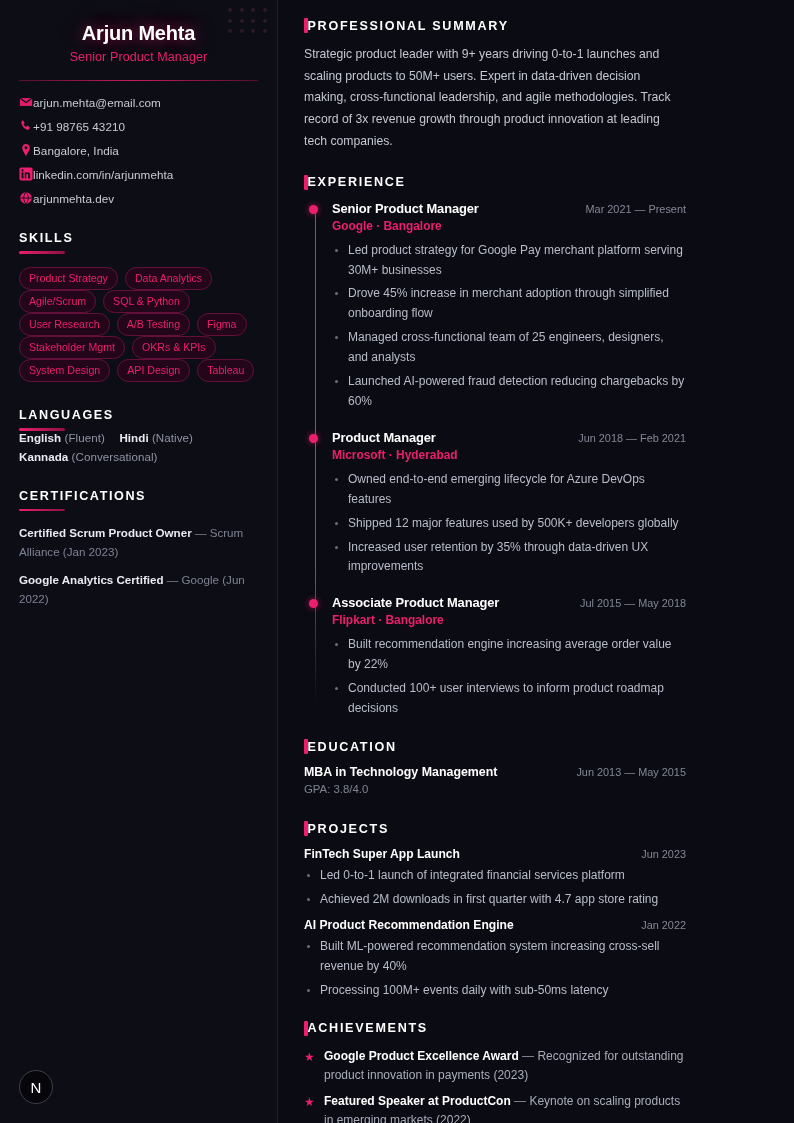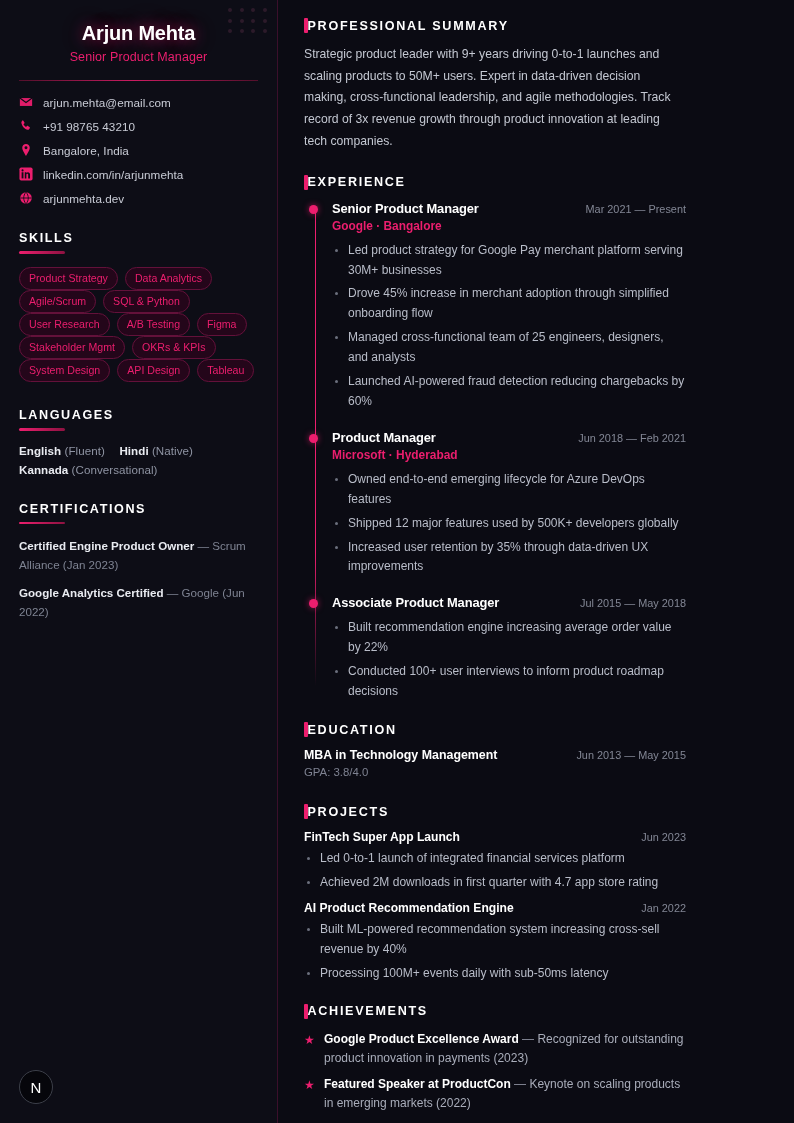--- a/index.html
+++ b/index.html
@@ -71,21 +71,21 @@
 
   .hr-grad {
     margin: 16px 0 14px 0;
     height: 1px;
     background: linear-gradient(90deg, #60102f 0%, #ec1e6e 48%, #60102f 100%);
     opacity: .85;
   }
 
   
   .contact { display: flex; flex-direction: column; gap: 10px; margin-top: 4px; }
-  .contact-row { display: flex; align-items: center; gap: 10px; }
+  .contact-row { display: flex; align-items: center; }
   .contact-ico {
     width: 14px; height: 14px;
     flex: 0 0 14px;
     display: flex; align-items: center; justify-content: center;
     color: #ec1e6e;
   }
   .contact-ico svg { display: block; }
   .contact-text {
     font-size: 11.7px;
     color: #c9ccd6;
@@ -119,21 +119,21 @@
     color: #ec1e6e;
     background: #24061a;
     border: 1px solid #63113a;
     border-radius: 20px;
     padding: 4px 9px 5px 9px;
     line-height: 1.15;
     white-space: nowrap;
   }
 
   
-  .lang-block { margin-top: 13px; display: flex; flex-direction: column; gap: 6px; }
+  .lang-block { display: flex; flex-direction: column; gap: 6px; }
   .lang-line { font-size: 11.6px; color: #8f94a3; letter-spacing: .05px; }
   .lang-line b { color: #e9ebf1; font-weight: bold; }
   .lang-sep { display: inline-block; width: 8px; }
 
   
   .cert-block { margin-top: 13px; display: flex; flex-direction: column; gap: 9px; }
   .cert-line { font-size: 11.6px; color: #7e8392; line-height: 1.62; }
   .cert-line b { color: #e9ebf1; font-weight: bold; }
 
   
@@ -347,21 +347,21 @@
       <div class="lang-line">
         <b>Kannada</b>
         <span>(Conversational)</span>
       </div>
     </div>
 
     <div class="side-h">CERTIFICATIONS</div>
     <div class="side-h-underline"></div>
     <div class="cert-block">
       <div class="cert-line">
-        <b>Certified Engine Product Owner</b>
+        <b>Certified Scrum Product Owner</b>
         <span> — </span>
         <span>Scrum Alliance</span>
         <span>(Jan 2023)</span>
       </div>
       <div class="cert-line">
         <b>Google Analytics Certified</b>
         <span> — </span>
         <span>Google</span>
         <span>(Jun 2022)</span>
       </div>
@@ -417,20 +417,21 @@
           <li>Increased user retention by 35% through data-driven UX improvements</li>
         </ul>
       </div>
 
       <div class="exp-item">
         <span class="exp-dot"></span>
         <div class="exp-head">
           <span class="exp-role">Associate Product Manager</span>
           <span class="exp-date">Jul 2015 — May 2018</span>
         </div>
+        <div class="exp-co">Flipkart · Bangalore</div>
         <ul class="bullets">
           <li>Built recommendation engine increasing average order value by 22%</li>
           <li>Conducted 100+ user interviews to inform product roadmap decisions</li>
         </ul>
       </div>
     </div>
 
     <div class="sec-h sec-gap">
       <span class="sec-bar"></span>
       <span class="sec-title">EDUCATION</span>

